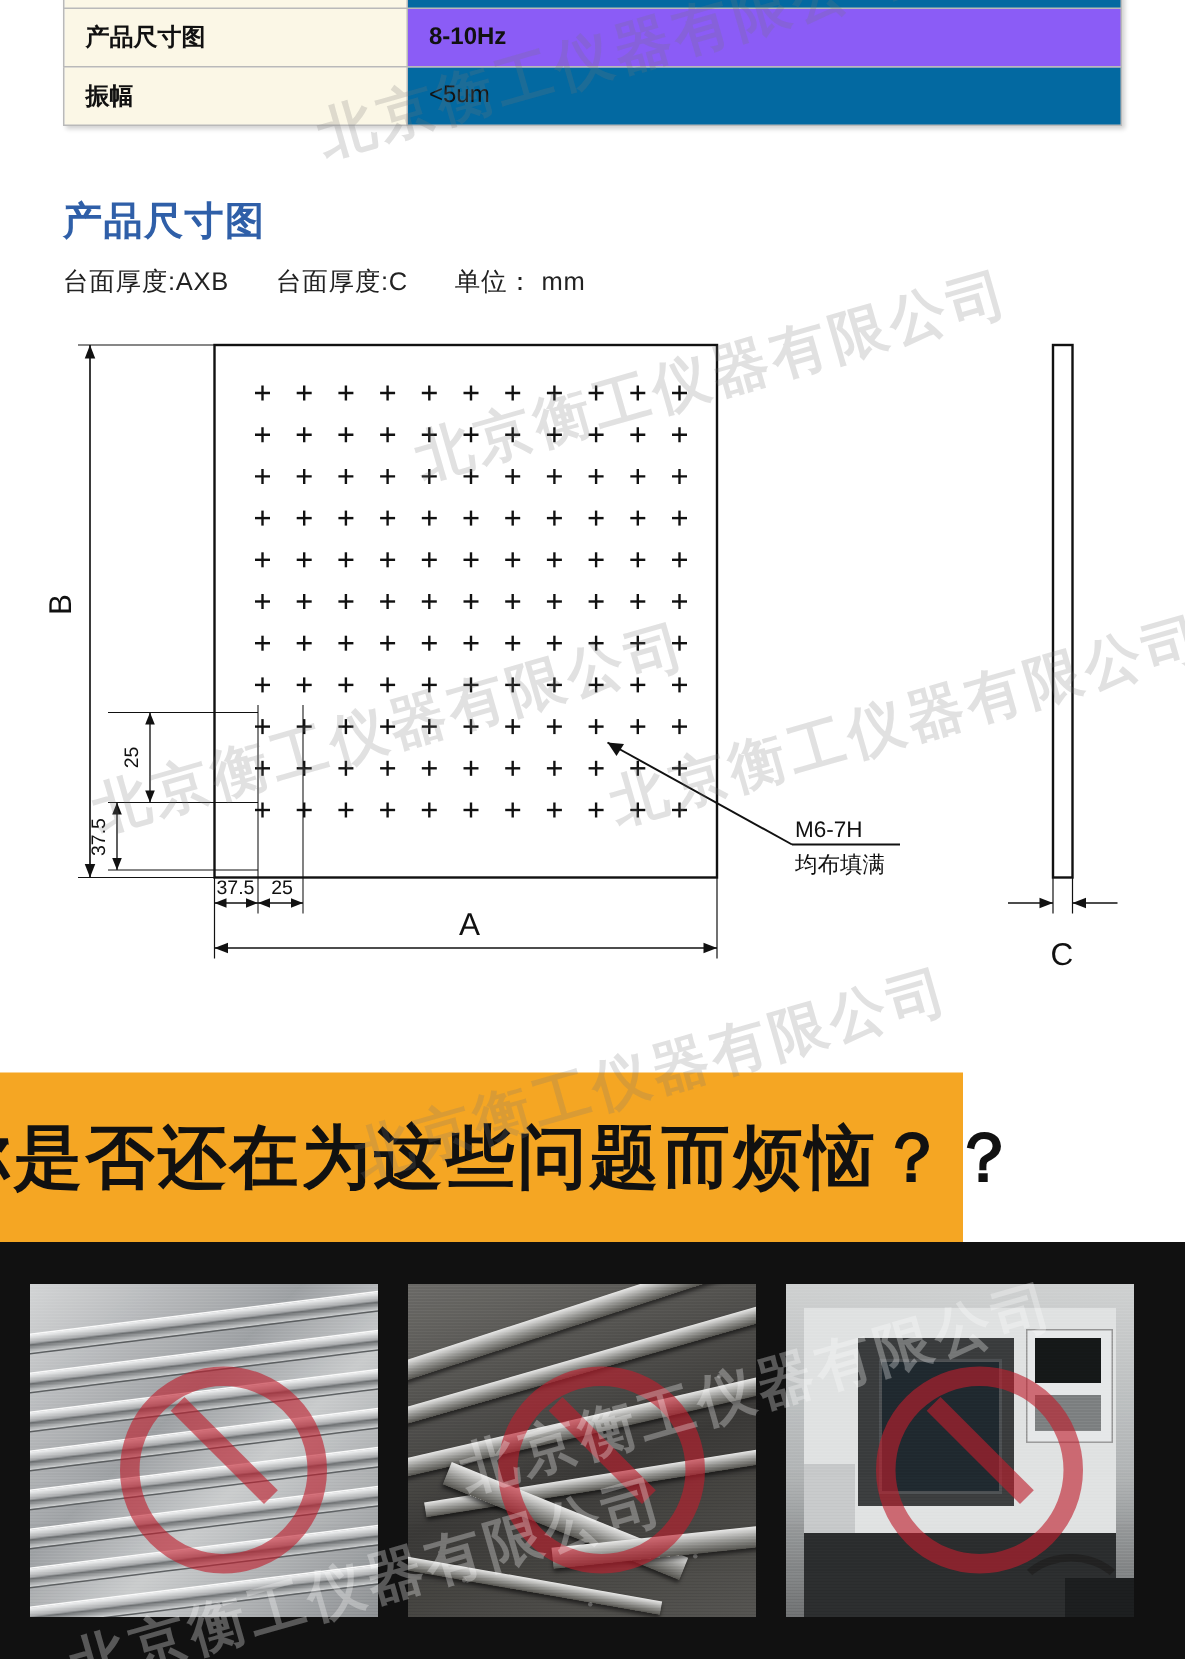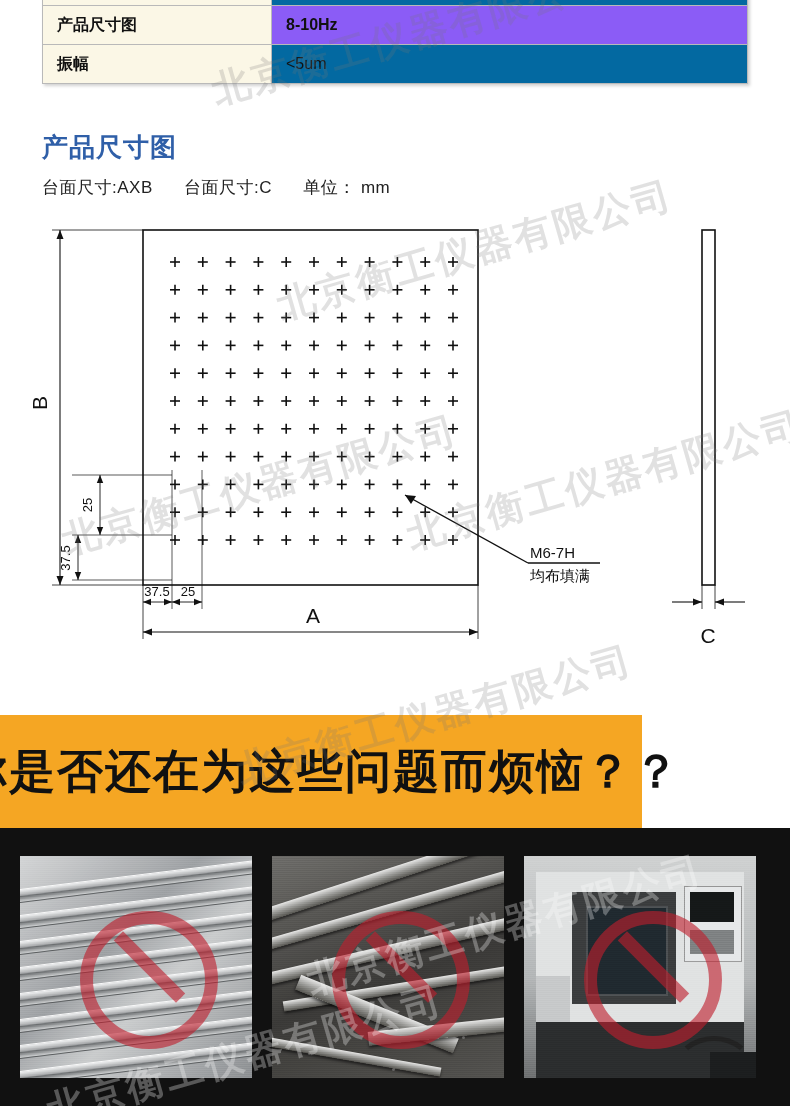--- a/index.html
+++ b/index.html
@@ -218,22 +218,22 @@
     </tr>
     <tr>
       <td class="key">振幅</td>
       <td class="val">&lt;5um</td>
     </tr>
   </tbody>
 </table>
 
 <div class="section-title">产品尺寸图</div>
 <div class="section-sub">
-  <span>台面尺寸:AXB</span>
-  <span>台面尺寸:C</span>
+  <span>台面厚度:AXB</span>
+  <span>台面厚度:C</span>
   <span>单位： mm</span>
 </div>
 
 <div class="drawing">
   <svg width="790" height="500" viewBox="0 0 790 500">
 
     <rect x="143" y="25" width="335" height="355" fill="#ffffff" stroke="#111" stroke-width="1.6"></rect>
 
     <g id="hole-grid" stroke="#111" stroke-width="1.6">
         <line x1="170" y1="57" x2="180" y2="57"></line>

